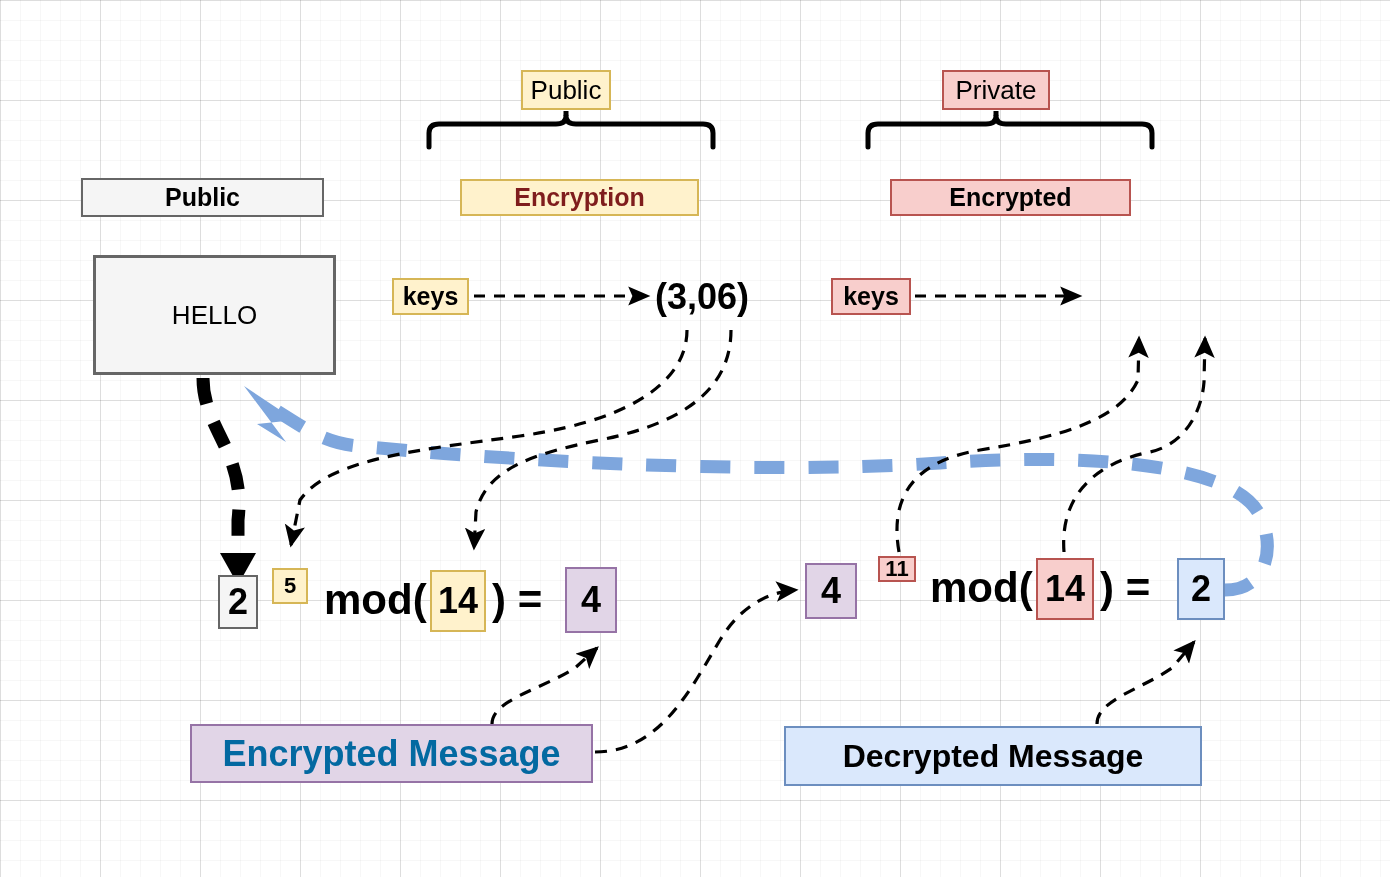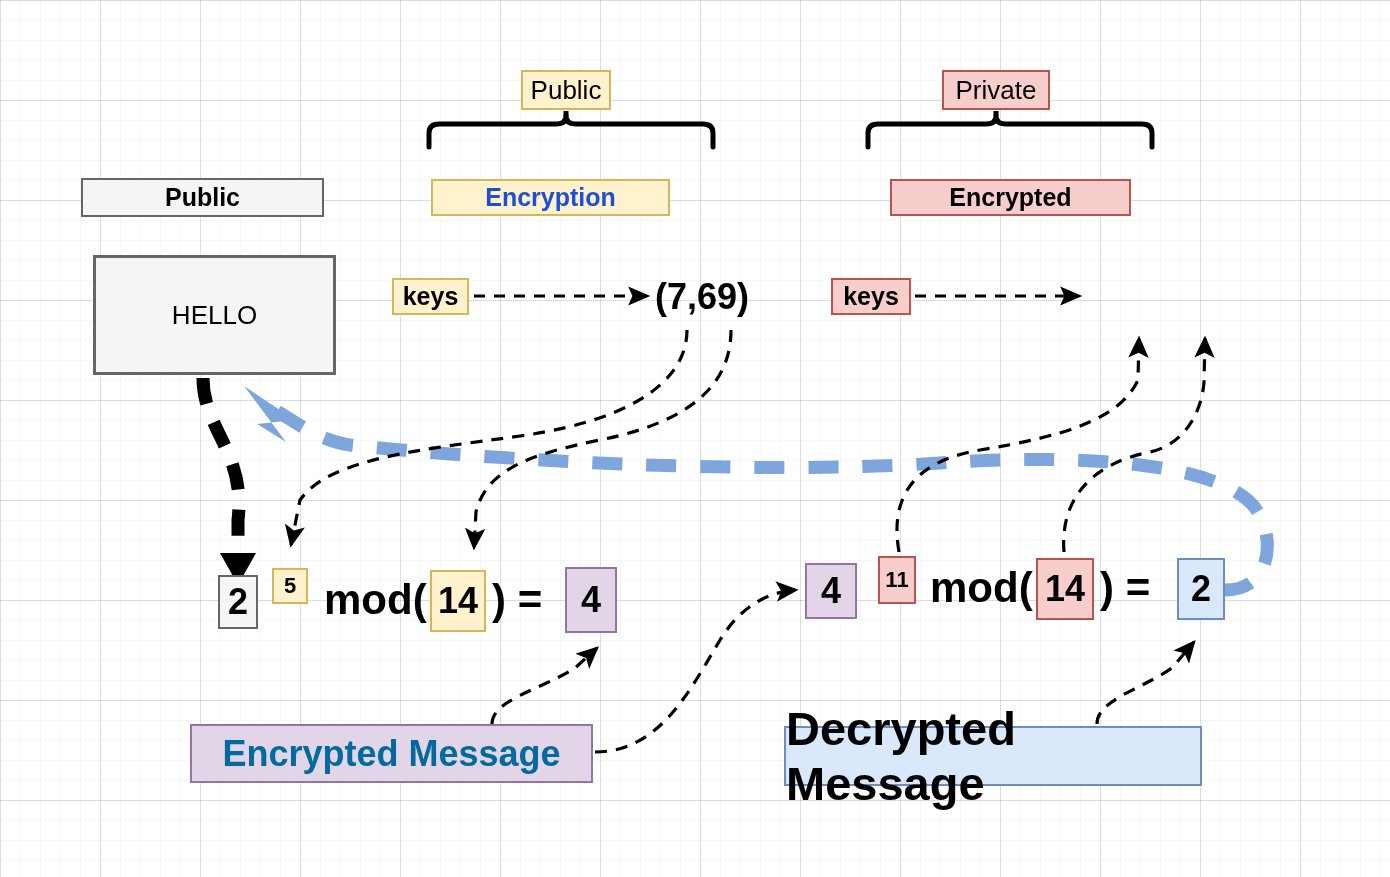--- a/index.html
+++ b/index.html
@@ -38,47 +38,47 @@
   
   .purple{background:#e1d5e7;border:2px solid #9673a6;}
 
   
   .blue{background:#dae8fc;border:2px solid #6c8ebf;}
 
   #lbl-message{left:81px;top:178px;width:243px;height:39px;font-size:25px;font-weight:bold;color:#000;}
   #box-hello{left:81px;top:255px;width:243px;height:120px;font-size:26px;color:#000;margin-left:12px;}
 
   #lbl-public{left:521px;top:70px;width:90px;height:40px;font-size:26px;color:#000;}
-  #lbl-encryption{left:431px;top:179px;width:239px;height:37px;font-size:25px;font-weight:bold;color:#1d4ed8;}
+  #lbl-encryption{left:460px;top:179px;width:239px;height:37px;font-size:25px;font-weight:bold;color:#7f1d1d;}
   #lbl-private{left:942px;top:70px;width:108px;height:40px;font-size:26px;color:#000;}
   #lbl-decryption{left:890px;top:179px;width:241px;height:37px;font-size:25px;font-weight:bold;color:#000;}
 
   #keys-pub{left:392px;top:278px;width:77px;height:37px;font-size:25px;font-weight:bold;color:#000;}
   #pair-pub{left:655px;top:272px;width:110px;height:50px;font-size:36px;font-weight:bold;color:#000;justify-content:flex-start;border:none;background:none;}
   #keys-priv{left:831px;top:278px;width:80px;height:37px;font-size:25px;font-weight:bold;color:#000;}
   #pair-priv{left:1107px;top:272px;width:140px;height:50px;font-size:36px;font-weight:bold;color:#000;justify-content:flex-start;border:none;background:none;}
 
   
   #eq-l-base{left:218px;top:575px;width:40px;height:54px;font-size:36px;font-weight:bold;color:#000;}
   #eq-l-exp{left:272px;top:568px;width:36px;height:36px;font-size:22px;font-weight:bold;color:#000;}
   #eq-l-modopen{left:324px;top:570px;width:110px;height:60px;font-size:42px;font-weight:bold;color:#000;justify-content:flex-start;border:none;background:none;}
   #eq-l-mod{left:430px;top:570px;width:56px;height:62px;font-size:36px;font-weight:bold;color:#000;}
   #eq-l-close{left:492px;top:570px;width:62px;height:60px;font-size:42px;font-weight:bold;color:#000;justify-content:flex-start;border:none;background:none;}
   #eq-l-res{left:565px;top:567px;width:52px;height:66px;font-size:36px;font-weight:bold;color:#000;}
 
   
   #eq-r-base{left:805px;top:563px;width:52px;height:56px;font-size:36px;font-weight:bold;color:#000;}
-  #eq-r-exp{left:878px;top:556px;width:38px;height:48px;font-size:22px;font-weight:bold;color:#000;}
+  #eq-r-exp{left:878px;top:556px;width:38px;height:26px;font-size:22px;font-weight:bold;color:#000;}
   #eq-r-modopen{left:930px;top:558px;width:110px;height:60px;font-size:42px;font-weight:bold;color:#000;justify-content:flex-start;border:none;background:none;}
   #eq-r-mod{left:1036px;top:558px;width:58px;height:62px;font-size:36px;font-weight:bold;color:#000;}
   #eq-r-close{left:1100px;top:558px;width:62px;height:60px;font-size:42px;font-weight:bold;color:#000;justify-content:flex-start;border:none;background:none;}
   #eq-r-res{left:1177px;top:558px;width:48px;height:62px;font-size:36px;font-weight:bold;color:#000;}
 
   #lbl-enc-msg{left:190px;top:724px;width:403px;height:59px;font-size:36px;font-weight:bold;color:#0369a1;}
-  #lbl-dec-msg{left:784px;top:726px;width:418px;height:60px;font-size:47px;font-weight:bold;color:#000;}
+  #lbl-dec-msg{left:784px;top:726px;width:418px;height:60px;font-size:32px;font-weight:bold;color:#000;}
 </style>
 </head>
 <body>
 
 <div id="stage">
 
   <svg id="wires" viewBox="0 0 1390 877">
     <defs>
       <marker id="ah" markerWidth="9" markerHeight="9" refX="6.2" refY="3.2" orient="auto">
         <path d="M0,0 L7,3.2 L0,6.4 L1.6,3.2 Z" fill="#000"></path>
@@ -121,21 +121,21 @@
 
     <path d="M1097,724 C1097,700 1140,690 1172,668 L1194,642" fill="none" stroke="#000" stroke-width="3.2" stroke-dasharray="12 9" marker-end="url(#ah)"></path>
   </svg>
 
   <div class="box grey-thin" id="lbl-message">Public</div>
   <div class="box grey" id="box-hello">HELLO</div>
 
   <div class="box yellow" id="lbl-public">Public</div>
   <div class="box yellow" id="lbl-encryption">Encryption</div>
   <div class="box yellow" id="keys-pub">keys</div>
-  <div class="box" id="pair-pub">(7,69)</div>
+  <div class="box" id="pair-pub">(3,06)</div>
 
   <div class="box grey-thin" id="eq-l-base">2</div>
   <div class="box yellow" id="eq-l-exp">5</div>
   <div class="box" id="eq-l-modopen">mod(</div>
   <div class="box yellow" id="eq-l-mod">14</div>
   <div class="box" id="eq-l-close">) =</div>
   <div class="box purple" id="eq-l-res">4</div>
 
   <div class="box purple" id="lbl-enc-msg">Encrypted Message</div>
 

